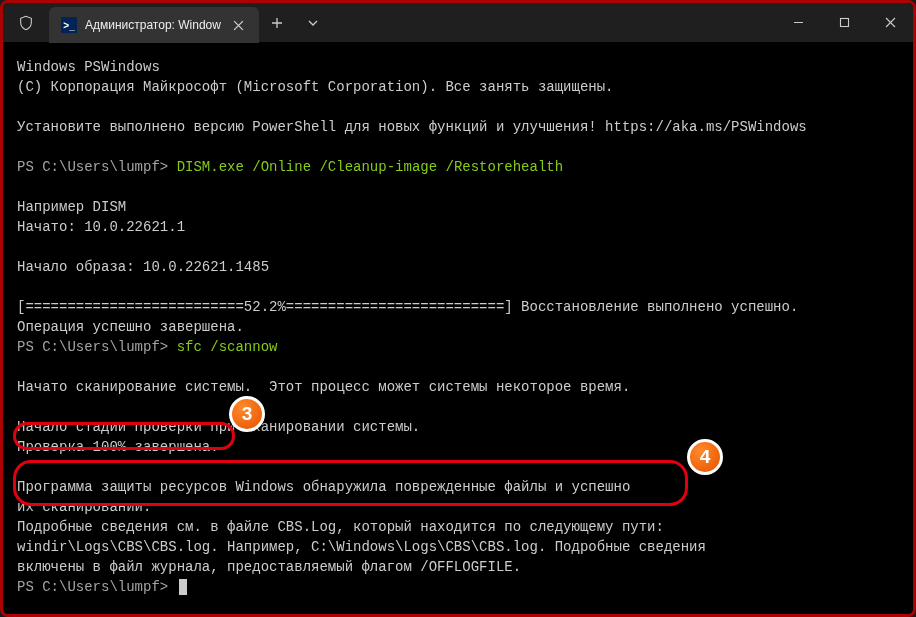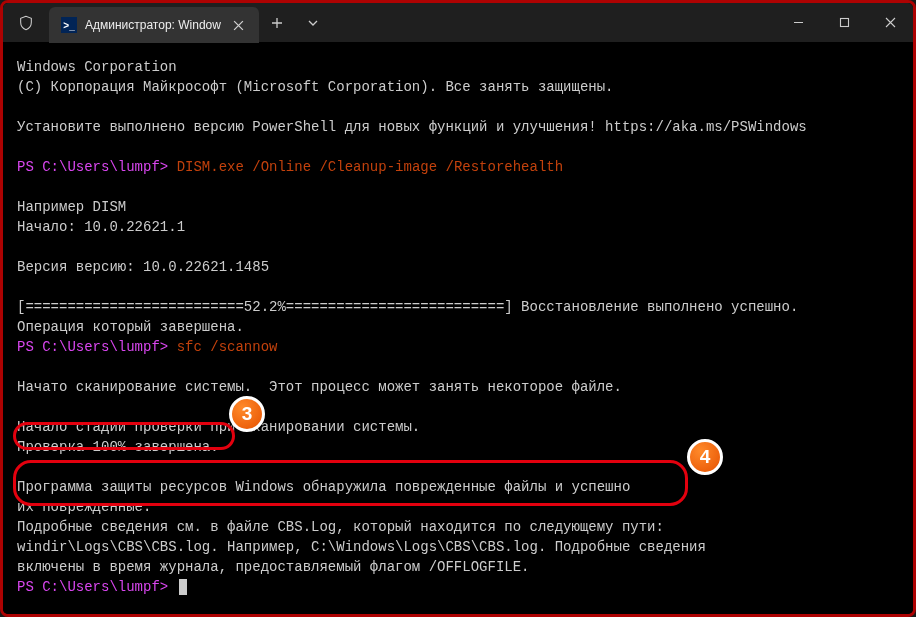--- a/index.html
+++ b/index.html
@@ -99,22 +99,22 @@
   font-size:14px;
   line-height:20px;
   padding:14px 10px 10px 14px;
   white-space:pre;
   font-family:Consolas,'Courier New',monospace;
   letter-spacing:0;
   position:relative;
   height:calc(100% - 40px);
   overflow:hidden;
 }
-.yellow { color:#c2410c; }
-.prompt { color:#d946ef; }
+.yellow { color:#84cc16; }
+.prompt { color:#a3a3a3; }
 .highlight-box {
   position:absolute;
   border:3px solid #e3000e;
   border-radius:18px;
   pointer-events:none;
 }
 .hb1 { left:10px; top:419px; width:222px; height:28px; }
 .hb2 { left:10px; top:457px; width:675px; height:46px; }
 .badge {
   position:absolute;
@@ -185,46 +185,46 @@
           </svg>
       </div>
       <div class="win-btn">
         <svg width="11" height="11" viewBox="0 0 11 11" stroke="#ccc" stroke-width="1.1">
             <path d="M1 1 L10 10 M10 1 L1 10"></path>
           </svg>
       </div>
     </div>
   </div>
 
-  <div class="terminal"><span>Windows Corporation</span>
+  <div class="terminal"><span>Windows PSWindows</span>
 <span>(C) Корпорация Майкрософт (Microsoft Corporation). Все занять защищены.</span>
 
 <span>Установите выполнено версию PowerShell для новых функций и улучшения! https://aka.ms/PSWindows</span>
 
 <span class="prompt">PS C:\Users\lumpf&gt; </span><span class="yellow">DISM.exe /Online /Cleanup-image /Restorehealth</span>
 
 <span>Например DISM</span>
-<span>Начало: 10.0.22621.1</span>
-
-<span>Версия версию: 10.0.22621.1485</span>
+<span>Начато: 10.0.22621.1</span>
+
+<span>Начало образа: 10.0.22621.1485</span>
 
 <span>[==========================52.2%==========================] Восстановление выполнено успешно.</span>
-<span>Операция который завершена.</span>
+<span>Операция успешно завершена.</span>
 <span class="prompt">PS C:\Users\lumpf&gt; </span><span class="yellow">sfc /scannow</span>
 
-<span>Начато сканирование системы.  Этот процесс может занять некоторое файле.</span>
+<span>Начато сканирование системы.  Этот процесс может системы некоторое время.</span>
 
 <span>Начало стадии проверки при сканировании системы.</span>
 <span>Проверка 100% завершена.</span>
 
 <span>Программа защиты ресурсов Windows обнаружила поврежденные файлы и успешно</span>
-<span>их поврежденные.</span>
+<span>их сканировании.</span>
 <span>Подробные сведения см. в файле CBS.Log, который находится по следующему пути:</span>
 <span>windir\Logs\CBS\CBS.log. Например, C:\Windows\Logs\CBS\CBS.log. Подробные сведения</span>
-<span>включены в время журнала, предоставляемый флагом /OFFLOGFILE.</span>
+<span>включены в файл журнала, предоставляемый флагом /OFFLOGFILE.</span>
 <span class="prompt">PS C:\Users\lumpf&gt; </span><span class="cursor"></span></div>
 
   <div class="highlight-box hb1"></div>
   <div class="highlight-box hb2"></div>
   <div class="badge b3">3</div>
   <div class="badge b4">4</div>
 
 </div>
 
 </body></html>

